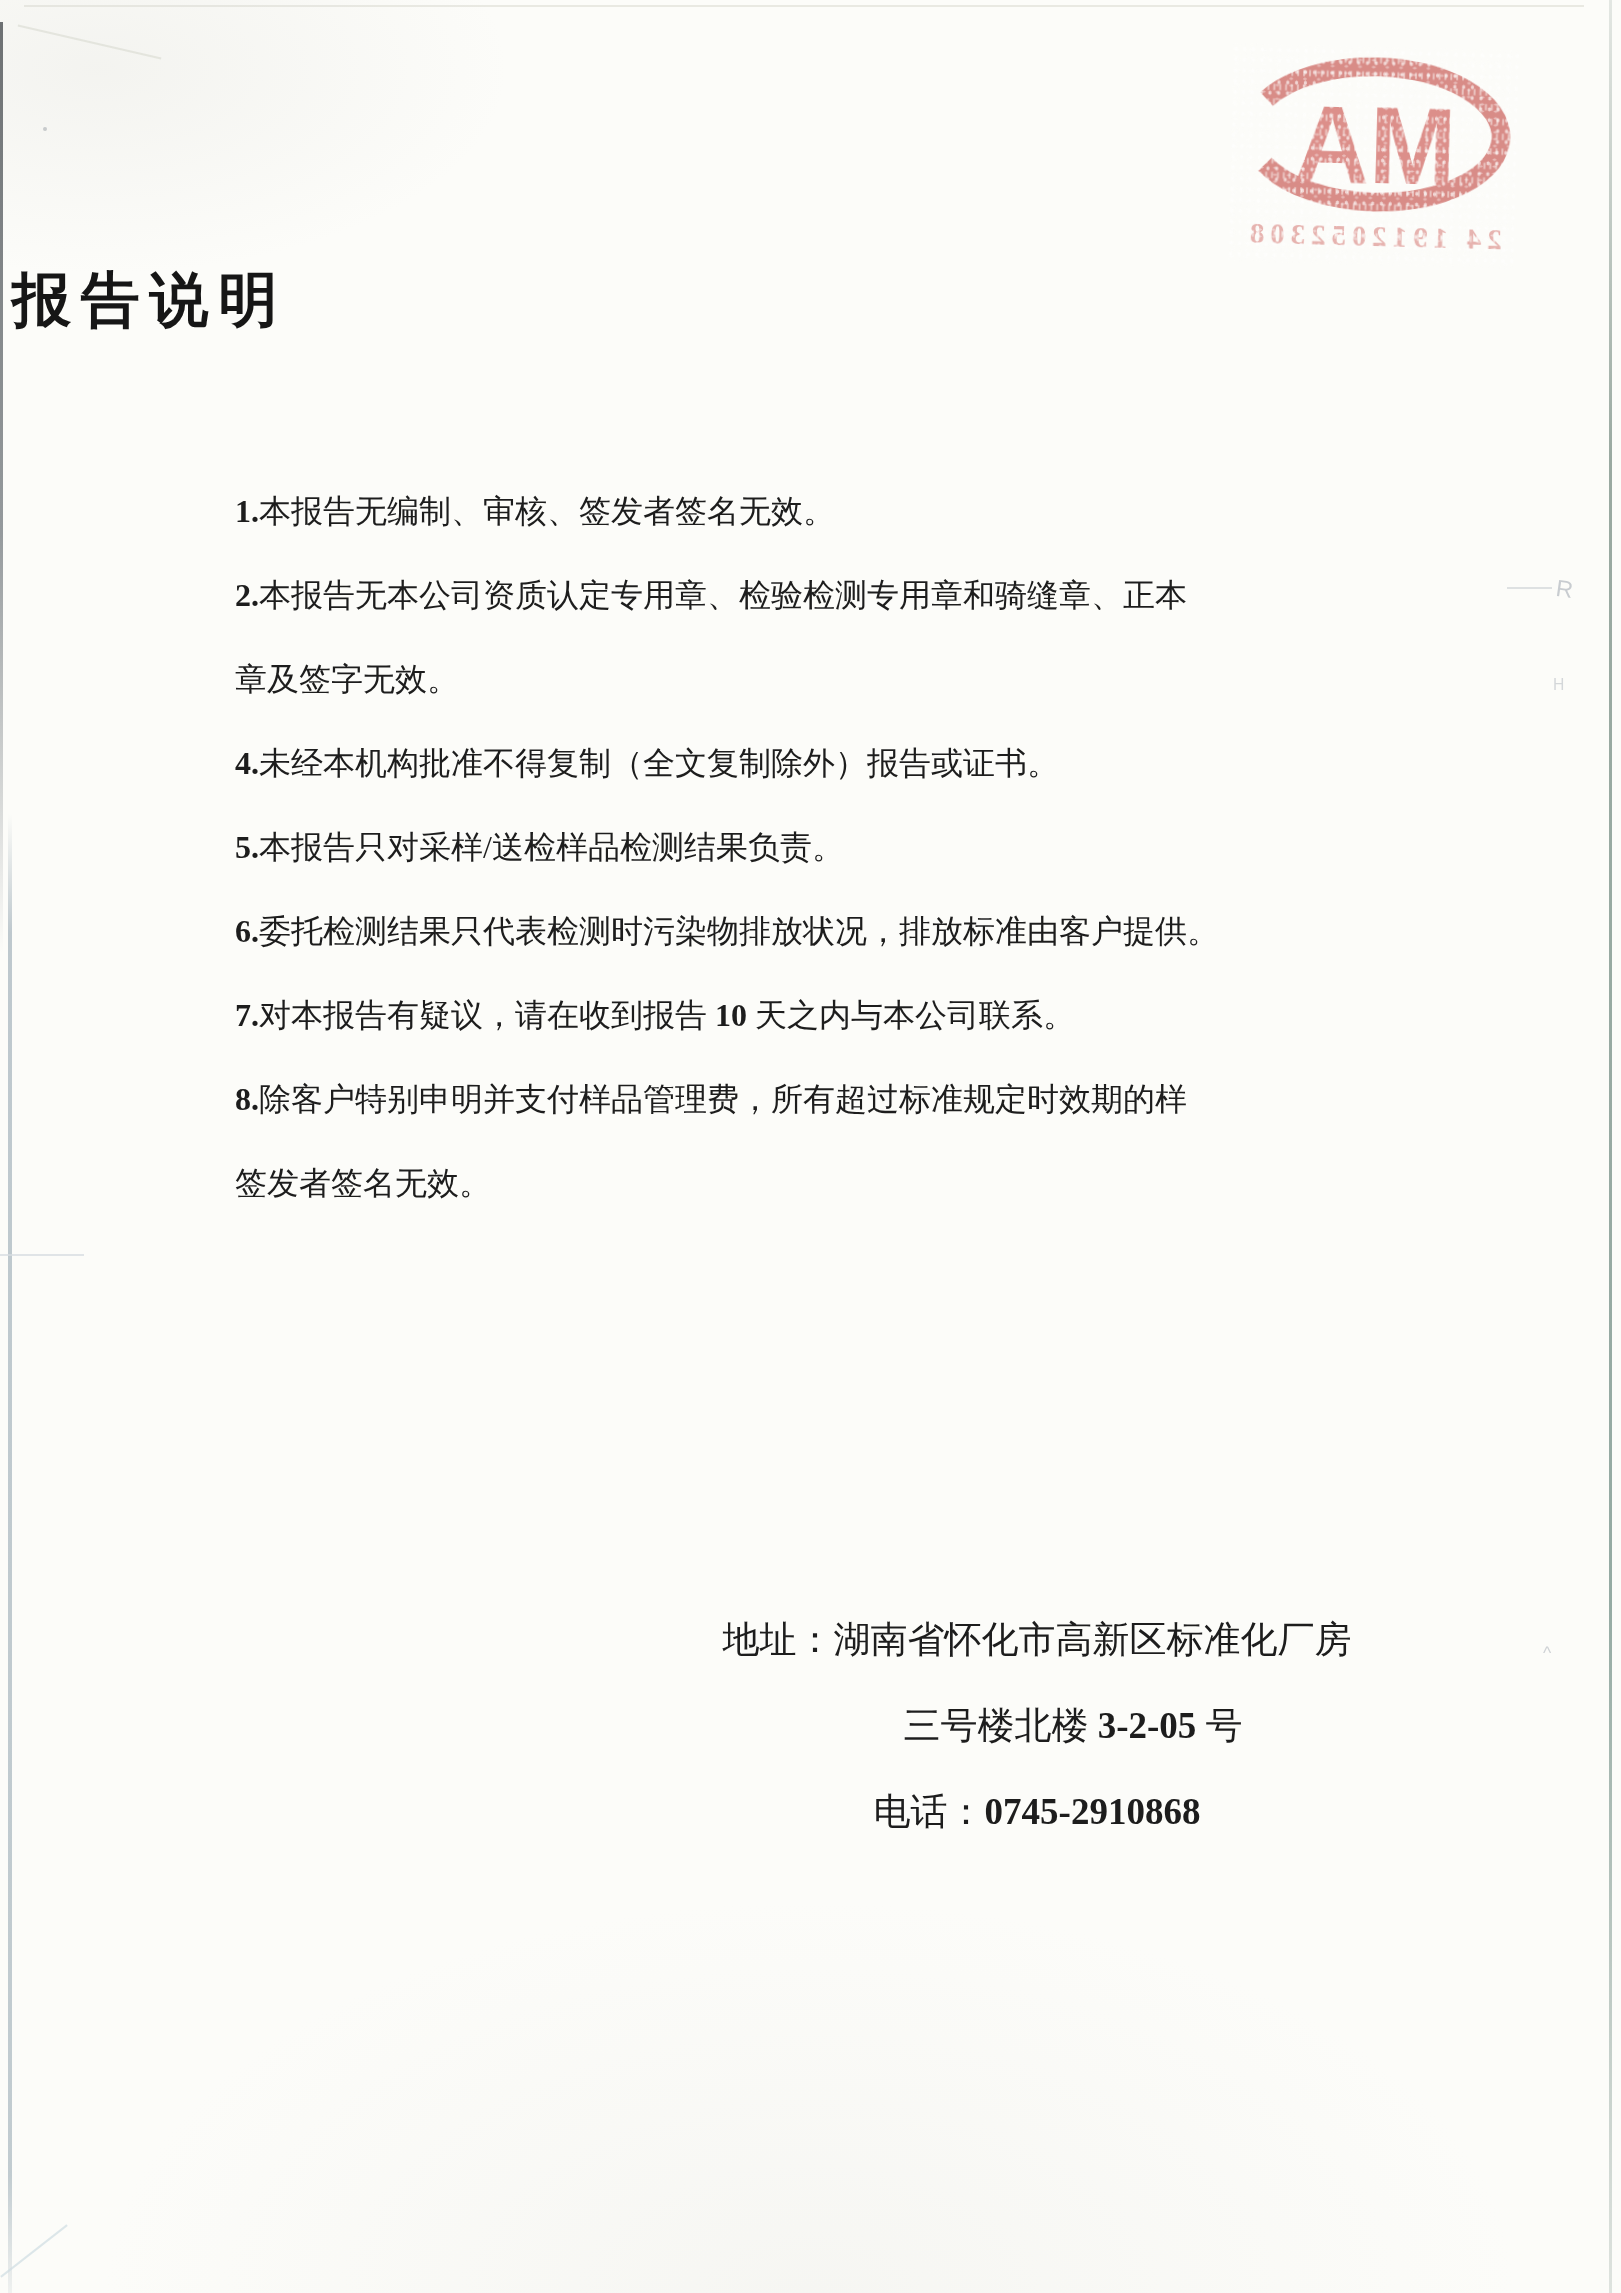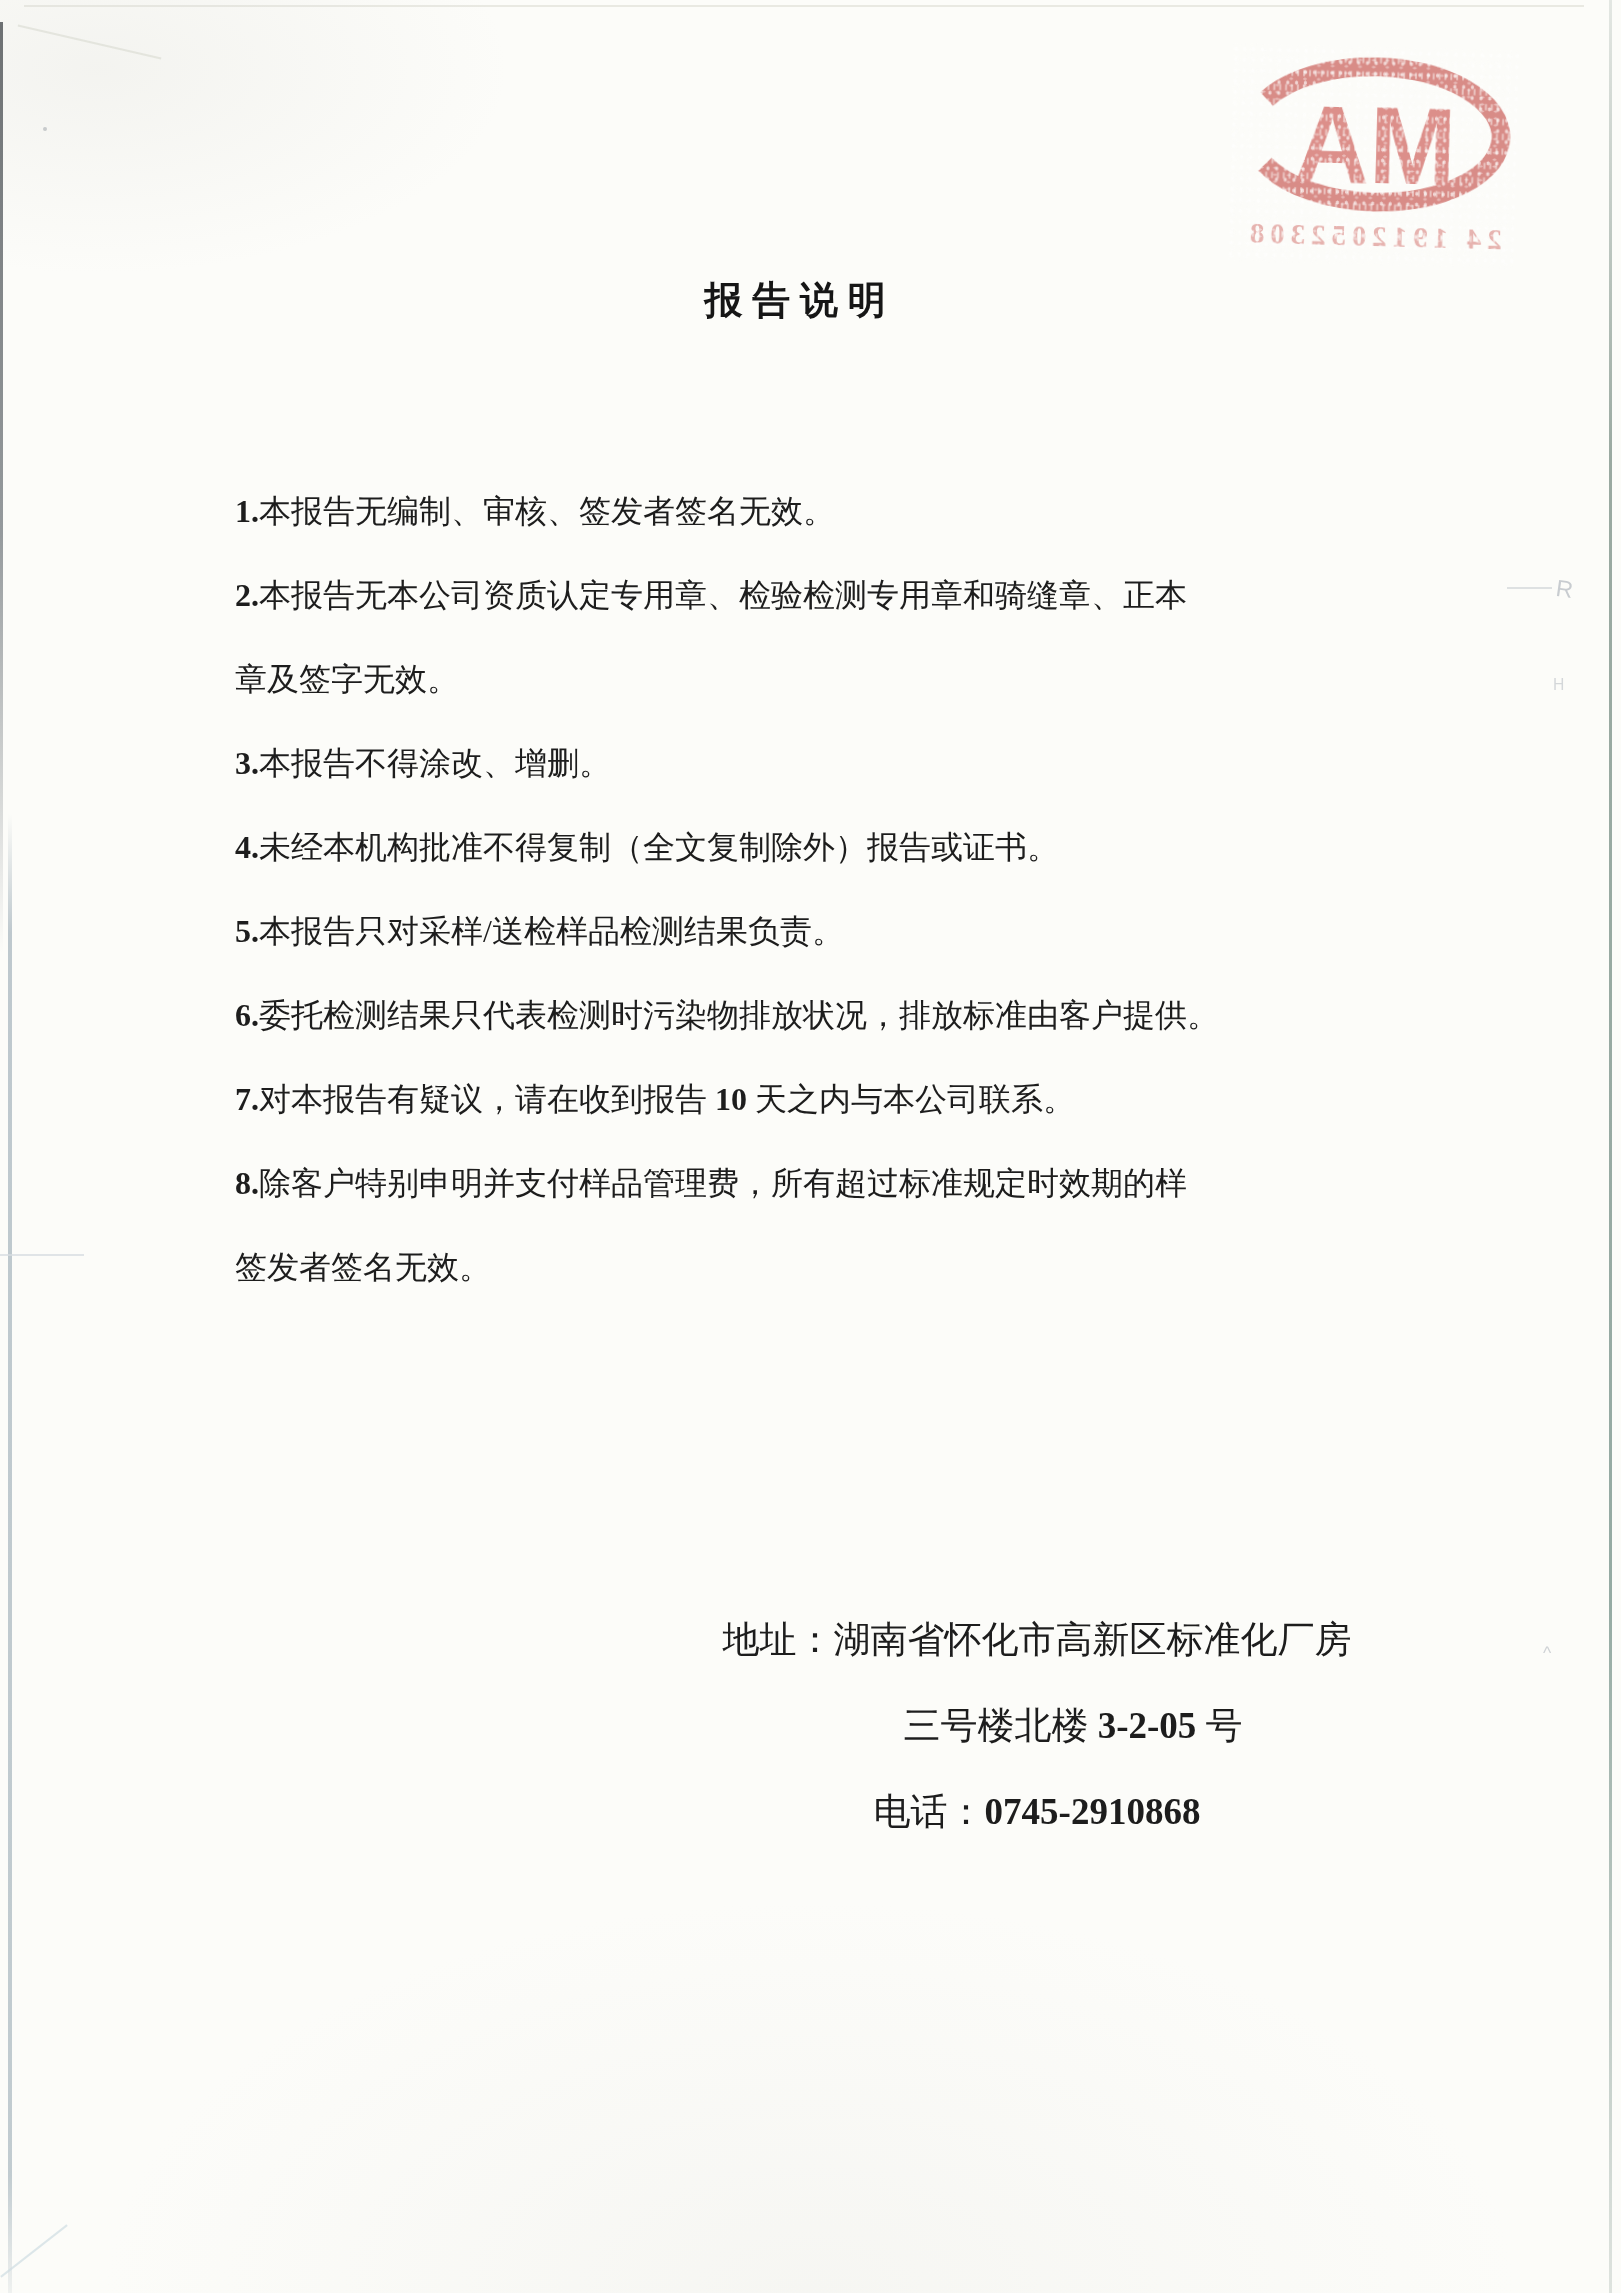--- a/index.html
+++ b/index.html
@@ -52,23 +52,23 @@
     background-image:
       radial-gradient(rgba(255,255,255,.65) 25%, transparent 27%),
       radial-gradient(rgba(255,255,255,.45) 20%, transparent 22%),
       radial-gradient(rgba(252,252,249,.5) 30%, transparent 32%);
     background-size:8.8px 10.8px, 13.7px 6.9px, 5.9px 14.7px;
     background-position:0 0, 3.9px 2.9px, 2px 5.9px;
   }
 
   
   .doc-title {
-    position:absolute; left:4px; top:261px; width:1592px; height:78px;
-    line-height:78px; text-align:center;
-    font-size:38px; font-weight:bold; letter-spacing:9.8px; color:#161616;
+    position:absolute; left:12px; top:261px; width:1592px; height:78px;
+    line-height:78px; 
+    font-size:59px; font-weight:bold; letter-spacing:9.8px; color:#161616;
     white-space:pre;
   }
   .notes {
     position:absolute; left:235px; top:469px; width:1264px;
     font-size:32px; line-height:84px; color:#1d1d1d;
   }
   .note-line { white-space:pre; }
   .note-num, .note-strong { font-weight:bold; }
 
   .contact {
@@ -104,21 +104,20 @@
     </svg>
     <div class="stamp-serial">24 1912052308</div>
   </div>
 
   <div class="doc-title">报告说明</div>
 
   <div class="notes">
     <div class="note-line"><span class="note-num">1.</span><span>本报告无编制、审核、签发者签名无效。</span></div>
     <div class="note-line"><span class="note-num">2.</span><span>本报告无本公司资质认定专用章、检验检测专用章和骑缝章、正本</span></div>
     <div class="note-line"><span class="note-num"></span><span>章及签字无效。</span></div>
-    <div class="note-line"><span class="note-num">3.</span><span>本报告不得涂改、增删。</span></div>
     <div class="note-line"><span class="note-num">4.</span><span>未经本机构批准不得复制（全文复制除外）报告或证书。</span></div>
     <div class="note-line"><span class="note-num">5.</span><span>本报告只对采样/送检样品检测结果负责。</span></div>
     <div class="note-line"><span class="note-num">6.</span><span>委托检测结果只代表检测时污染物排放状况，排放标准由客户提供。</span></div>
     <div class="note-line"><span class="note-num">7.</span><span>对本报告有疑议，请在收到报告 </span><span class="note-strong">10</span><span> 天之内与本公司联系。</span></div>
     <div class="note-line"><span class="note-num">8.</span><span>除客户特别申明并支付样品管理费，所有超过标准规定时效期的样</span></div>
     <div class="note-line"><span class="note-num"></span><span>签发者签名无效。</span></div>
   </div>
 
   <div class="contact">
     <div class="contact-line"><span>地址：</span><span>湖南省怀化市高新区标准化厂房</span></div>

